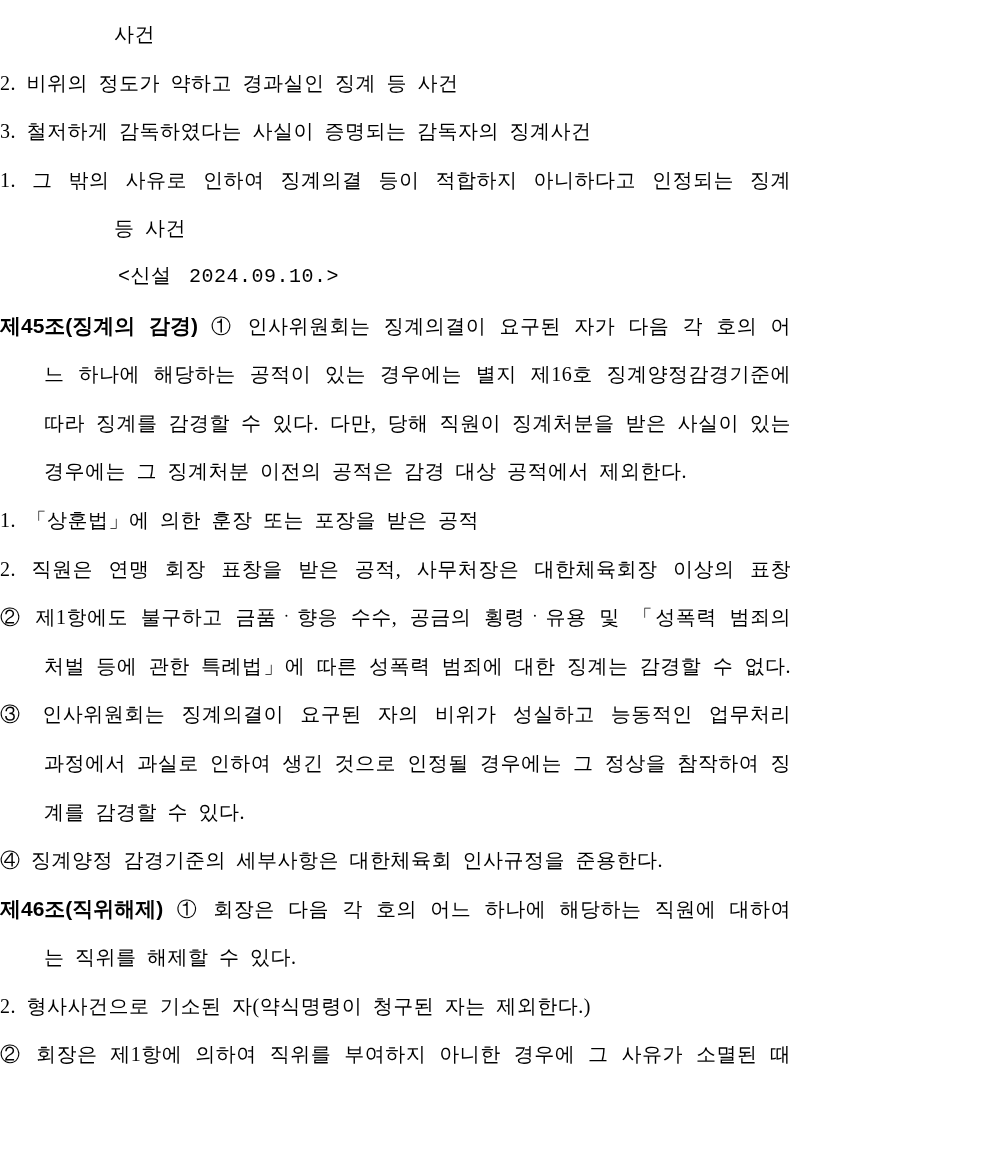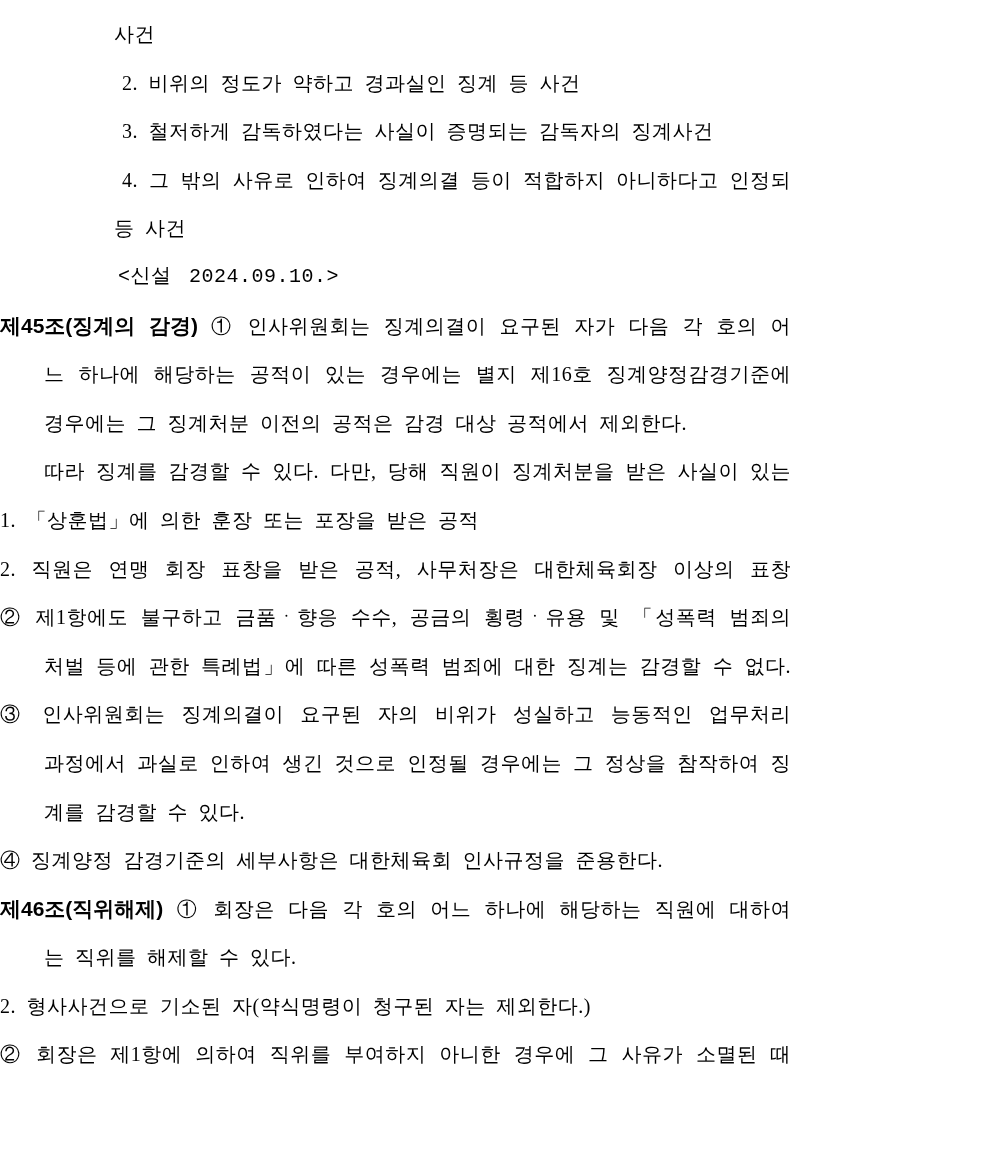--- a/index.html
+++ b/index.html
@@ -29,45 +29,45 @@
     overflow: hidden;
     white-space: nowrap;
   }
   .line.justify {
     white-space: normal;
     text-align: justify;
     text-align-last: justify;
   }
   
   .in-cont1 { padding-left: 114px; } 
-  .in-item1 { padding-left: 122px; } 
+  .in-item1 { } 
   .in-note  { padding-left: 118px; font-family: Liberation Mono, monospace; } 
   .in-art   {  } 
   .in-cont2 { padding-left: 44px; } 
   .art-head {
     font-family: "Liberation Sans", "DejaVu Sans", sans-serif;
     font-weight: bold;
     font-size: 21px;
     letter-spacing: 0;
   }
 </style>
 </head>
 <body>
 
 <div class="page" id="doc-page">
     <div class="line in-cont1"><span class="line-text">사건</span></div>
     <div class="line in-item1"><span class="line-text">2. 비위의 정도가 약하고 경과실인 징계 등 사건</span></div>
     <div class="line in-item1"><span class="line-text">3. 철저하게 감독하였다는 사실이 증명되는 감독자의 징계사건</span></div>
-    <div class="line in-item1 justify"><span class="line-text">4. 그 밖의 사유로 인하여 징계의결 등이 적합하지 아니하다고 인정되는 징계</span></div>
+    <div class="line in-item1 justify"><span class="line-text">1. 그 밖의 사유로 인하여 징계의결 등이 적합하지 아니하다고 인정되는 징계</span></div>
     <div class="line in-cont1"><span class="line-text">등 사건</span></div>
     <div class="line in-note"><span class="line-text">&lt;신설 2024.09.10.&gt;</span></div>
     <div class="line in-art justify"><span class="art-head">제45조(징계의 감경)</span> <span class="line-text">① 인사위원회는 징계의결이 요구된 자가 다음 각 호의 어</span></div>
     <div class="line in-cont2 justify"><span class="line-text">느 하나에 해당하는 공적이 있는 경우에는 별지 제16호 징계양정감경기준에</span></div>
+    <div class="line in-cont2 justify"><span class="line-text">따라 징계를 감경할 수 있다. 다만, 당해 직원이 징계처분을 받은 사실이 있는</span></div>
     <div class="line in-cont2"><span class="line-text">경우에는 그 징계처분 이전의 공적은 감경 대상 공적에서 제외한다.</span></div>
-    <div class="line in-cont2 justify"><span class="line-text">따라 징계를 감경할 수 있다. 다만, 당해 직원이 징계처분을 받은 사실이 있는</span></div>
     <div class="line in-art"><span class="line-text">1. 「상훈법」에 의한 훈장 또는 포장을 받은 공적</span></div>
     <div class="line in-art justify"><span class="line-text">2. 직원은 연맹 회장 표창을 받은 공적, 사무처장은 대한체육회장 이상의 표창</span></div>
     <div class="line in-art justify"><span class="line-text">② 제1항에도 불구하고 금품ㆍ향응 수수, 공금의 횡령ㆍ유용 및 「성폭력 범죄의</span></div>
     <div class="line in-cont2 justify"><span class="line-text">처벌 등에 관한 특례법」에 따른 성폭력 범죄에 대한 징계는 감경할 수 없다.</span></div>
     <div class="line in-art justify"><span class="line-text">③ 인사위원회는 징계의결이 요구된 자의 비위가 성실하고 능동적인 업무처리</span></div>
     <div class="line in-cont2 justify"><span class="line-text">과정에서 과실로 인하여 생긴 것으로 인정될 경우에는 그 정상을 참작하여 징</span></div>
     <div class="line in-cont2"><span class="line-text">계를 감경할 수 있다.</span></div>
     <div class="line in-art"><span class="line-text">④ 징계양정 감경기준의 세부사항은 대한체육회 인사규정을 준용한다.</span></div>
     <div class="line in-art justify"><span class="art-head">제46조(직위해제)</span> <span class="line-text">① 회장은 다음 각 호의 어느 하나에 해당하는 직원에 대하여</span></div>
     <div class="line in-cont2"><span class="line-text">는 직위를 해제할 수 있다.</span></div>

